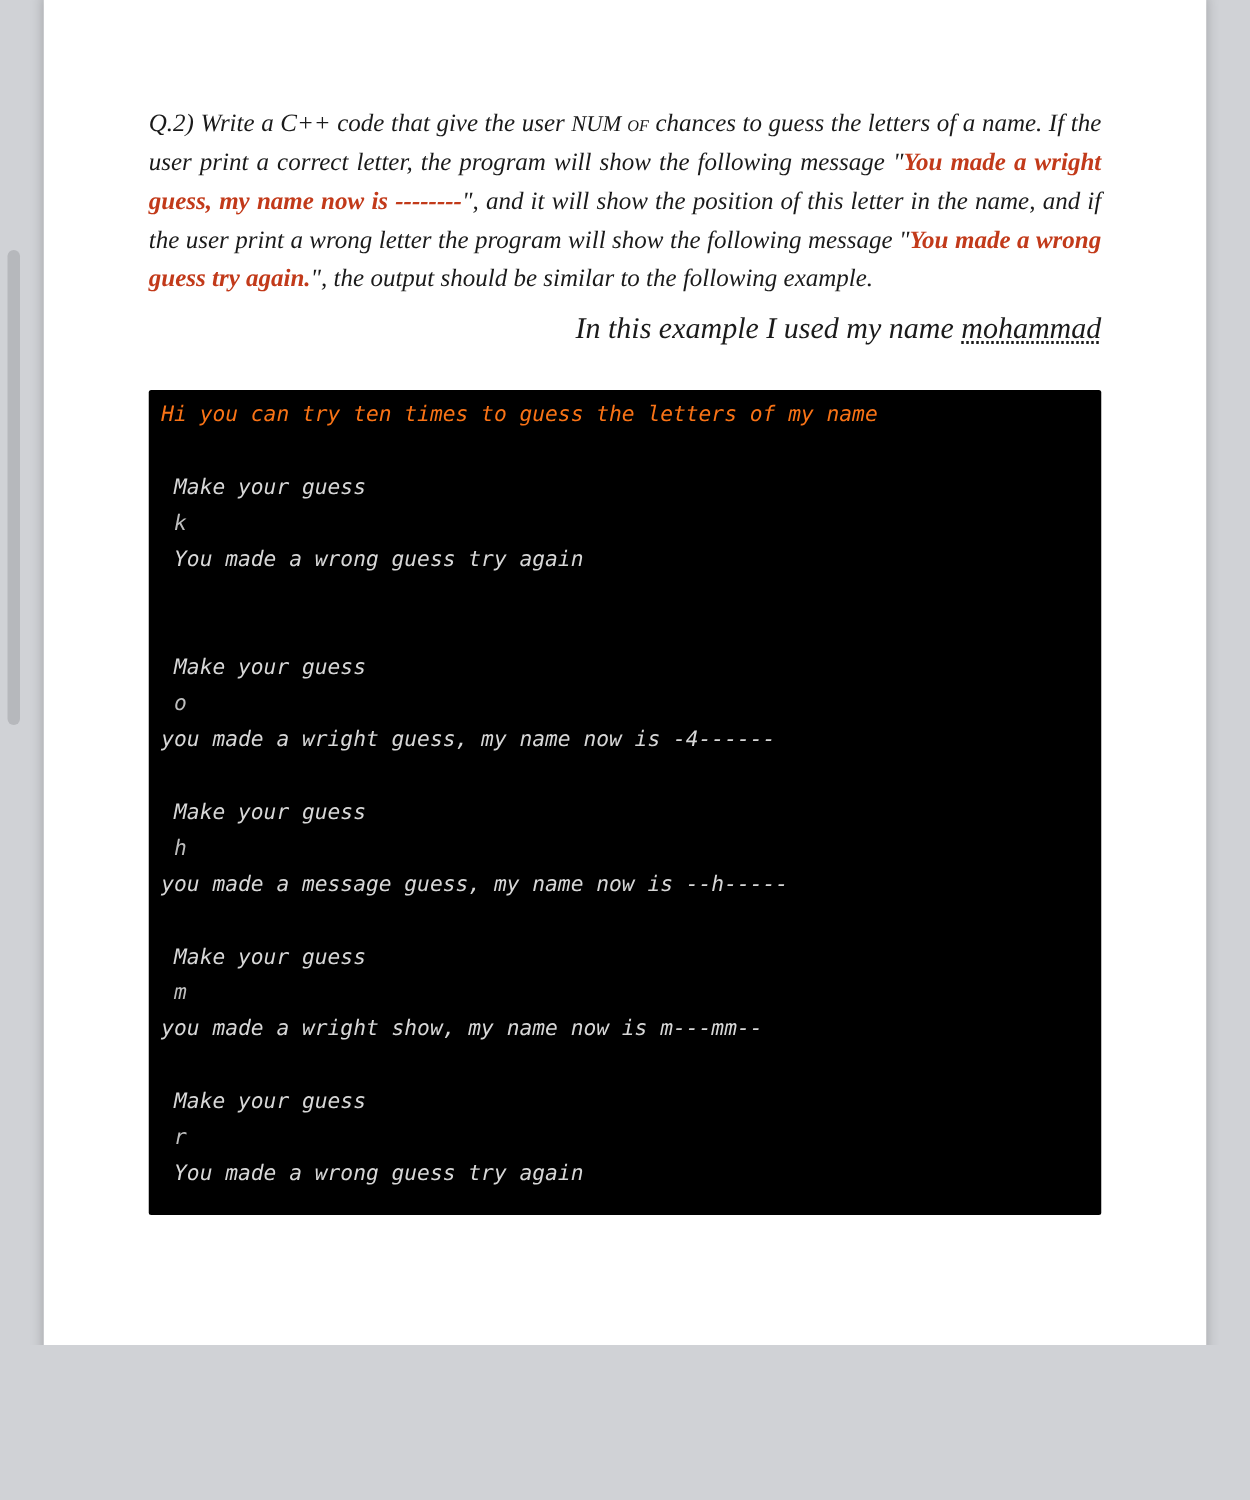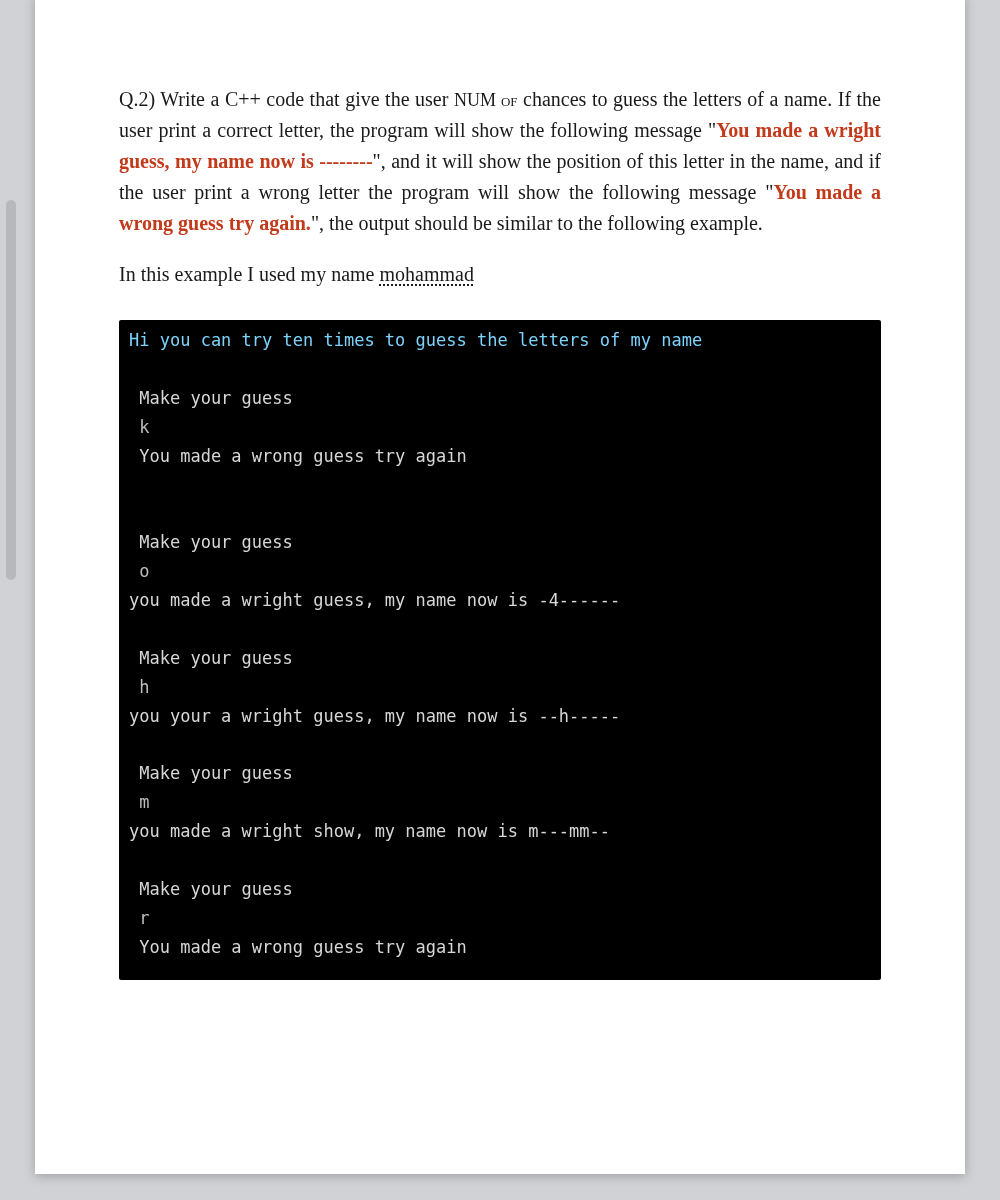--- a/index.html
+++ b/index.html
@@ -4,24 +4,25 @@
 <style>
   html, body {
     margin: 0;
     padding: 0;
     background: #d0d2d6;
     font-family: Georgia, 'Times New Roman', serif;
     color: #1a1a1a;
   }
   .viewport {
     width: 1000px;
-    height: 1200px;
+    height: 1076px;
     position: relative;
     background: #d0d2d6;
     overflow: hidden;
+    font-style: italic;
   }
   .scrollbar {
     position: absolute;
     left: 6px;
     top: 200px;
     width: 10px;
     height: 380px;
     background: #b6b8bc;
     border-radius: 5px;
   }
@@ -44,41 +45,42 @@
   }
   .question .num-of {
     font-variant: small-caps;
     font-size: 18px;
   }
   .question .red {
     color: #c23a1a;
     font-weight: bold;
   }
   .example-note {
-    font-size: 20px;
+    font-size: 24px;
     line-height: 1.55;
-    margin-top: 20px;
+    margin-top: 6px;
+    text-align: right;
   }
   .example-note .uline {
     text-decoration: underline dotted;
     text-underline-offset: 3px;
   }
   .terminal {
     margin-top: 30px;
     background: #000000;
     color: #d7d7d7;
     font-family: 'DejaVu Sans Mono', Consolas, 'Courier New', monospace;
     font-size: 17px;
     line-height: 1.7;
     padding: 6px 0 18px 10px;
     border-radius: 2px;
     white-space: pre;
     overflow: hidden;
   }
-  .terminal .hi { color: #7dd3fc; }
+  .terminal .hi { color: #f97316; }
   .terminal .dim { color: #bdbdbd; }
 </style>
 </head>
 <body>
 
 <div class="viewport">
   <div class="scrollbar"></div>
 
   <div class="page">
 
@@ -96,21 +98,21 @@
 <span class="dim"> k</span>
 <span> You made a wrong guess try again</span>
 
 
 <span> Make your guess</span>
 <span class="dim"> o</span>
 <span>you made a wright guess, my name now is -4------</span>
 
 <span> Make your guess</span>
 <span class="dim"> h</span>
-<span>you your a wright guess, my name now is --h-----</span>
+<span>you made a message guess, my name now is --h-----</span>
 
 <span> Make your guess</span>
 <span class="dim"> m</span>
 <span>you made a wright show, my name now is m---mm--</span>
 
 <span> Make your guess</span>
 <span class="dim"> r</span>
 <span> You made a wrong guess try again</span></div>
 
   </div>

